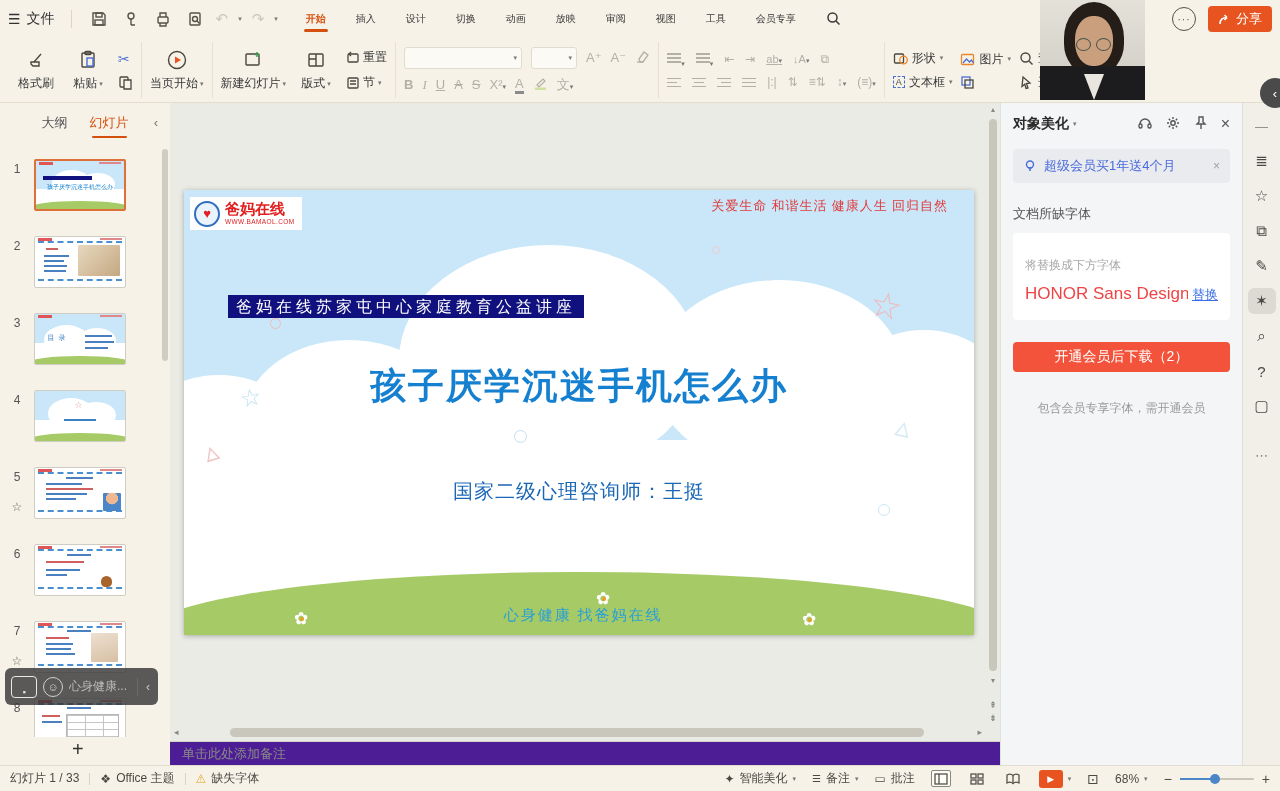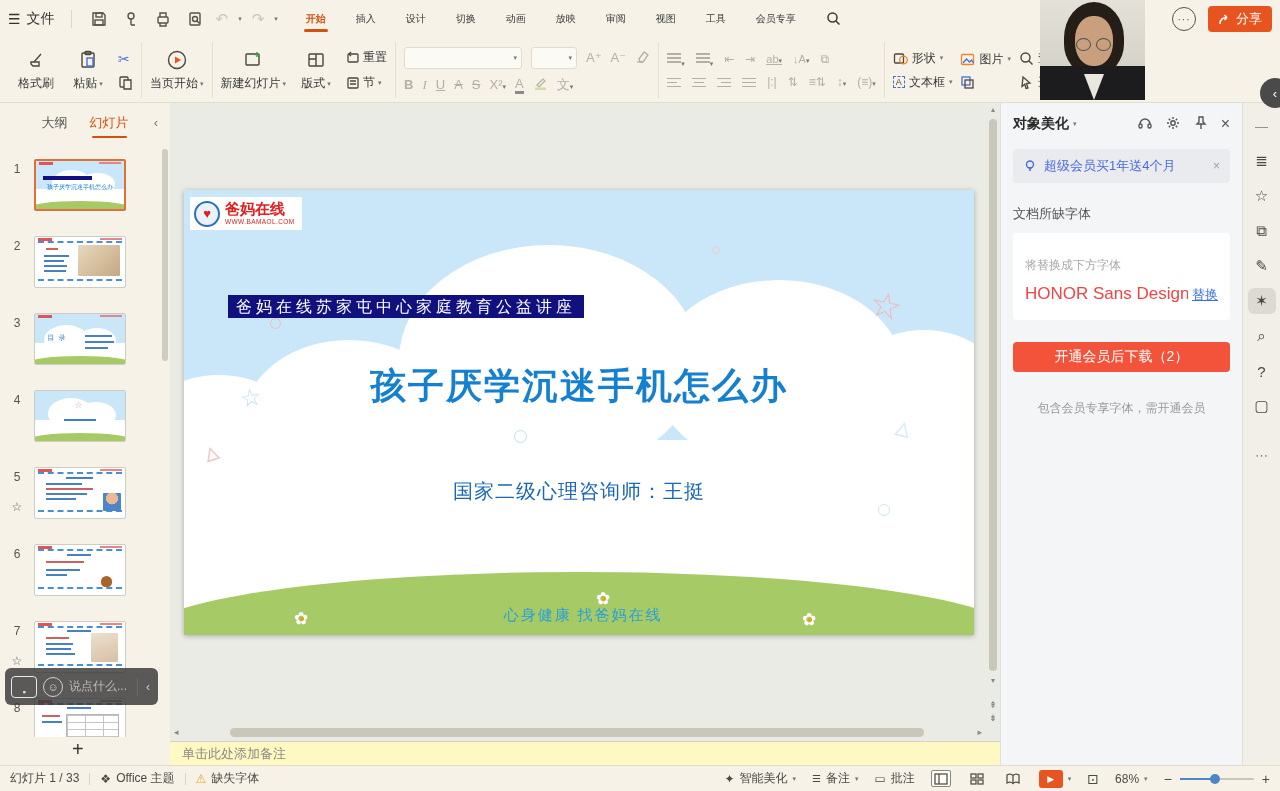--- a/index.html
+++ b/index.html
@@ -85,21 +85,21 @@
   
   .canvas-col { flex:1; display:flex; flex-direction:column; position:relative; min-width:0; }
   .canvas { position:relative; flex:1; background:#e9ebe4; overflow:hidden; }
   .vscroll { position:absolute; top:2px; right:1px; bottom:40px; width:12px; }
   .vscroll .arr { position:absolute; left:0; width:12px; text-align:center; font-size:8px; color:#888; }
   .vthumb { position:absolute; top:14px; bottom:14px; left:2px; width:8px; background:#c9c6bc; border-radius:4px; }
   .page-jump { position:absolute; right:1px; bottom:2px; width:12px; display:flex; flex-direction:column; gap:3px; align-items:center; color:#777; font-size:9px; }
   .hscroll { height:16px; position:relative; background:#e9ebe4; }
   .hscroll .arr { position:absolute; top:2px; font-size:9px; color:#888; }
   .hthumb { position:absolute; top:3px; left:60px; right:76px; height:9px; background:#c9c6bc; border-radius:5px; }
-  .notesbar { height:24px; background:#fef9c3; border-top:1px solid #d4d2c8; display:flex; align-items:center; padding-left:12px; color:#8a8a85; font-size:13px; }
+  .notesbar { height:24px; background:#4c1d95; border-top:1px solid #d4d2c8; display:flex; align-items:center; padding-left:12px; color:#8a8a85; font-size:13px; }
 
   
   .slide { position:absolute; left:14px; top:87px; width:790px; height:445px; background:#fff; box-shadow:0 1px 5px rgba(0,0,0,.28); overflow:hidden; }
   .sky { position:absolute; top:0; left:0; right:0; height:250px; background:#c9e7f9; }
   .cloud { position:absolute; background:#fff; border-radius:50%; }
   .logo-box { position:absolute; left:6px; top:7px; width:112px; height:33px; background:#fff; display:flex; align-items:center; gap:5px; padding-left:4px; z-index:5; }
   .logo-globe { width:26px; height:26px; border:2.5px solid #2e6fc0; border-radius:50%; display:flex; align-items:center; justify-content:center; color:#e02020; font-size:13px; background:#eaf3fc; }
   .logo-txt { display:flex; flex-direction:column; line-height:1; }
   .logo-name { color:#e02020; font-weight:bold; font-size:15px; font-family:"Liberation Serif",serif; }
   .logo-site { color:#e02020; font-size:6.5px; margin-top:2px; letter-spacing:.4px; }
@@ -640,20 +640,21 @@
 
           <div class="logo-box">
             <div class="logo-globe">
                 <span>♥</span>
               </div>
             <div class="logo-txt">
               <span class="logo-name">爸妈在线</span>
               <span class="logo-site">WWW.BAMAOL.COM</span>
             </div>
           </div>
+          <div class="motto">关爱生命 和谐生活 健康人生 回归自然</div>
 
           <div class="banner">爸妈在线苏家屯中心家庭教育公益讲座</div>
           <div class="slide-title">孩子厌学沉迷手机怎么办</div>
           <div class="presenter">国家二级心理咨询师：王挺</div>
 
           <span class="decor" style="left:686px;top:98px;font-size:36px;color:#f0b8b8;transform:rotate(12deg)">☆</span>
           <span class="decor" style="left:56px;top:196px;font-size:24px;color:#bfe0f0;transform:rotate(-10deg)">☆</span>
           <span class="decor" style="left:578px;top:72px;font-size:22px;color:#cfe4f2;transform:rotate(12deg)">▵</span>
           <span class="decor" style="left:20px;top:248px;font-size:28px;color:#f0c6c6;transform:rotate(-18deg)">▵</span>
           <span class="decor" style="left:712px;top:222px;font-size:30px;color:#d8ecf6;transform:rotate(14deg)">▵</span>
@@ -834,18 +835,18 @@
     <div class="cam-shirt"></div>
   </div>
 
   <div class="chat-overlay">
     <div class="chat-cam">
         <span>▪</span>
       </div>
     <div class="chat-smile">
         <span>☺</span>
       </div>
-    <div class="chat-input">说点什么...</div>
+    <div class="chat-input">心身健康...</div>
     <div class="chat-div"></div>
     <div class="chat-ch">‹</div>
   </div>
 
 </div>
 
 </body></html>

